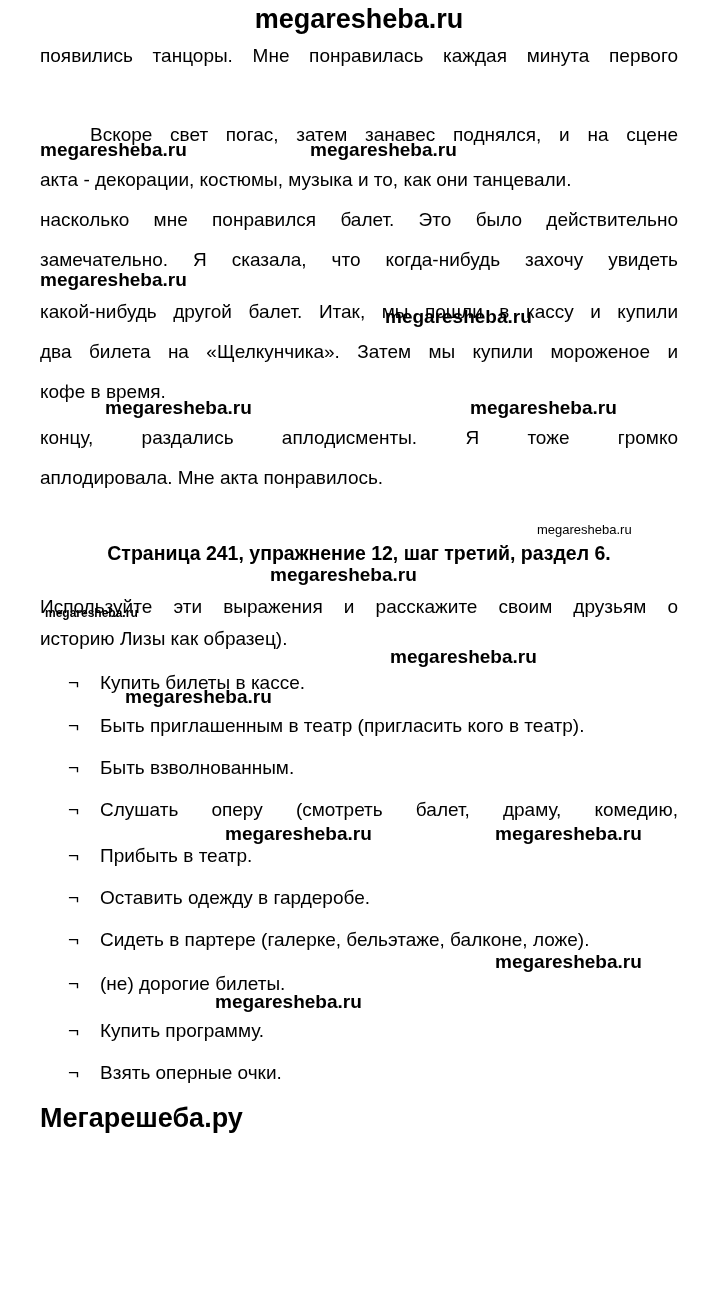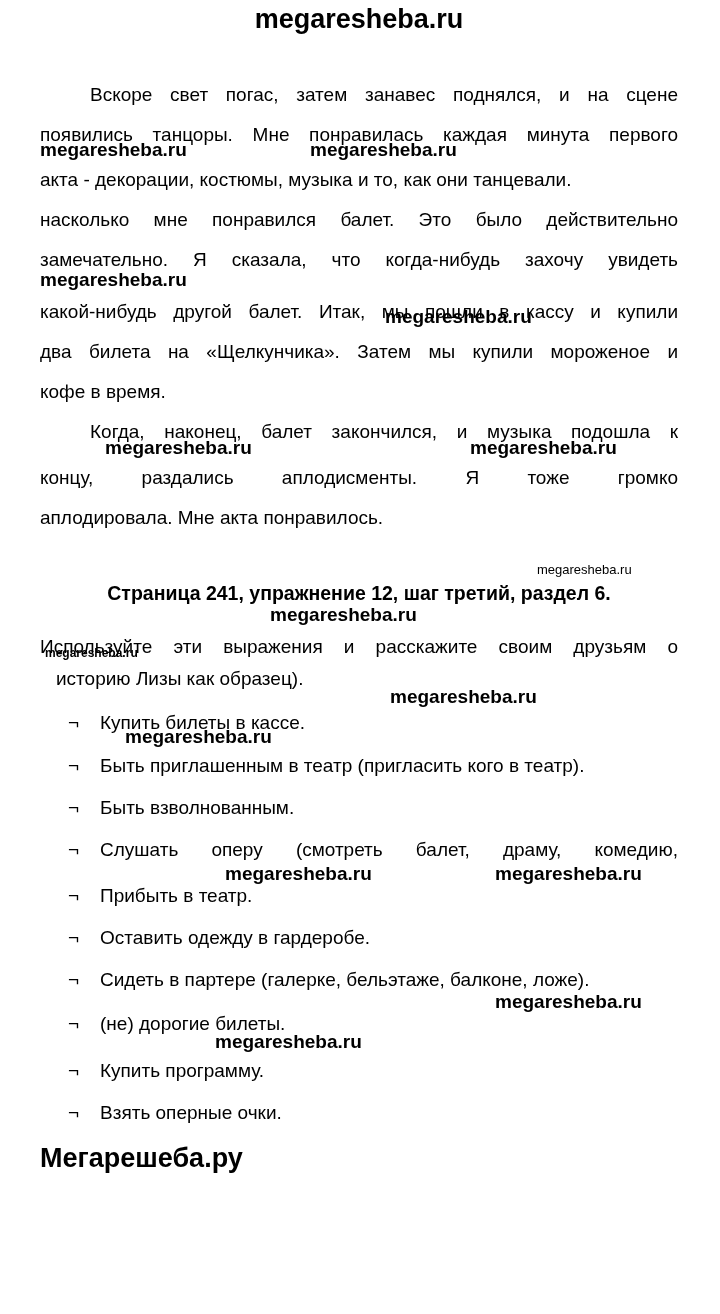--- a/index.html
+++ b/index.html
@@ -23,57 +23,56 @@
   .bullet .btext.just{text-align:justify;text-align-last:justify;}
   .bullet.tight{margin-bottom:0;}
   .cont{padding-left:60px;line-height:28px;margin-bottom:14px;}
 </style>
 </head>
 <body>
 
 <div class="page">
   <div class="top-wm">megaresheba.ru</div>
   <div id="content">
+      <div class="line just">появились танцоры. Мне понравилась каждая минута первого</div>
       <div class="line just indent" style="margin-top: 39px;">Вскоре свет погас, затем занавес поднялся, и на сцене</div>
-      <div class="line just">появились танцоры. Мне понравилась каждая минута первого</div>
       <div class="wm-row" style="margin-top: -15px;">
         <span class="wm" style="left: 0px;">megaresheba.ru</span>
         <span class="wm" style="left: 270px;">megaresheba.ru</span>
       </div>
       <div class="line">акта - декорации, костюмы, музыка и то, как они танцевали.</div>
       <div class="line just">насколько мне понравился балет. Это было действительно</div>
       <div class="line just">замечательно. Я сказала, что когда-нибудь захочу увидеть</div>
       <div class="wm-row" style="margin-top: -10px;">
         <span class="wm" style="left: 0px;">megaresheba.ru</span>
       </div>
       <div class="line just" style="margin-top: 2px;">какой-нибудь другой балет. Итак, мы пошли в кассу и купили</div>
       <div class="wm-row" style="margin-top: -25px;">
         <span class="wm" style="left: 345px;">megaresheba.ru</span>
       </div>
       <div class="line just" style="margin-top: 5px;">два билета на «Щелкунчика». Затем мы купили мороженое и</div>
       <div class="line">кофе в время.</div>
-      <div class="line just indent">Когда, наконец, балет закончился, и музыка подошла к</div>
       <div class="wm-row" style="margin-top: -14px;">
         <span class="wm" style="left: 65px;">megaresheba.ru</span>
         <span class="wm" style="left: 430px;">megaresheba.ru</span>
       </div>
       <div class="line just">концу, раздались аплодисменты. Я тоже громко</div>
       <div class="line">аплодировала. Мне акта понравилось.</div>
       <div class="wm-row" style="height: 16px; margin-top: 25px;">
         <span class="wm" style="left: 497px; font-size: 13px; font-weight: 400;">megaresheba.ru</span>
       </div>
       <div class="heading" style="margin-top: 1px;">Страница 241, упражнение 12, шаг третий, раздел 6.</div>
       <div class="wm-row" style="margin-top: -1px;">
         <span class="wm" style="left: 230px;">megaresheba.ru</span>
       </div>
       <div class="line just" style="margin-top: 2px;">Используйте эти выражения и расскажите своим друзьям о</div>
       <div class="wm-row" style="height: 14px; margin-top: -20px;">
         <span class="wm" style="left: 5px; font-size: 12px;">megaresheba.ru</span>
       </div>
-      <div class="line" style="margin-top: -2px; margin-left: 16px;">историю Лизы как образец).</div>
+      <div class="line" style="margin-top: -2px;">историю Лизы как образец).</div>
       <div class="wm-row" style="margin-top: -12px;">
         <span class="wm" style="left: 350px;">megaresheba.ru</span>
       </div>
       <div class="bullet" style="margin-top: 2px;">
         <span class="marker">¬</span>
         <span class="btext">Купить билеты в кассе.</span>
       </div>
       <div class="wm-row" style="margin-top: -24px;">
         <span class="wm" style="left: 85px;">megaresheba.ru</span>
       </div>

